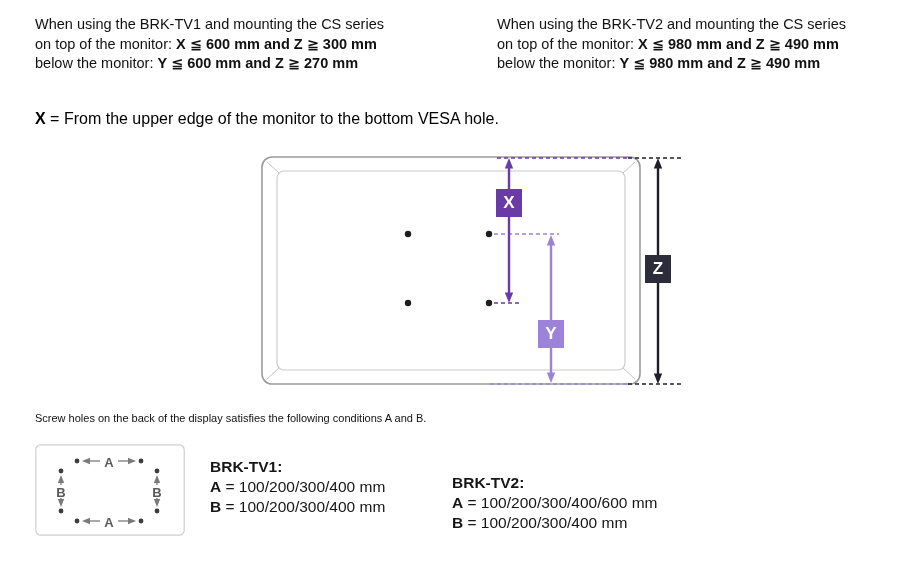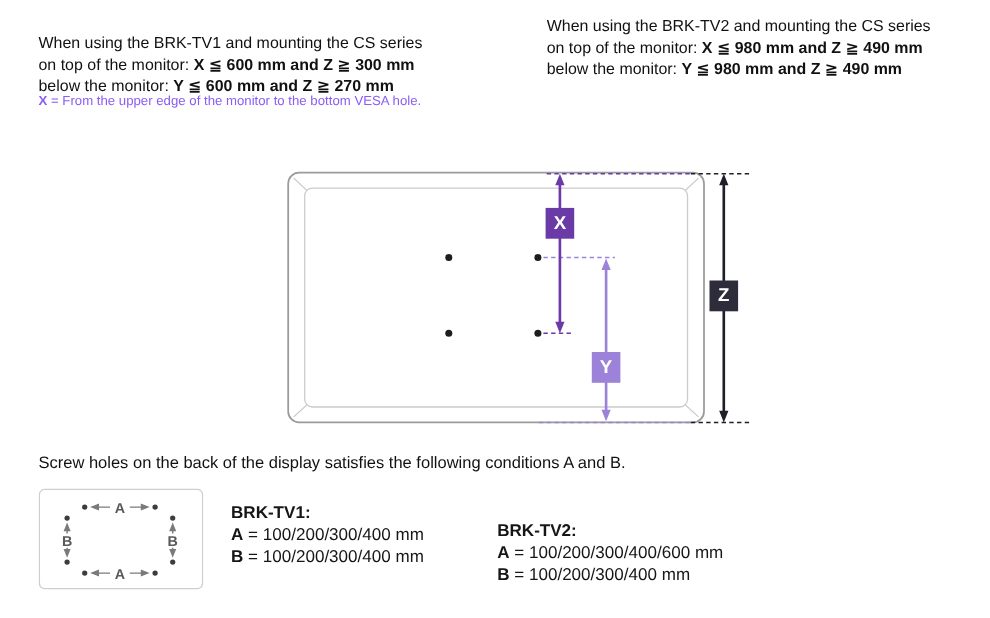--- a/index.html
+++ b/index.html
@@ -8,42 +8,42 @@
     background:#ffffff;
     font-family:"Liberation Sans","DejaVu Sans",sans-serif;
     color:#161616;
     position:relative;
     overflow:hidden;
   }
   .page { position:relative; width:900px; height:562px; background:#ffffff; }
   .abs { position:absolute; }
   .intro { font-size:14.5px; line-height:19.5px; color:#111; }
   .intro strong { font-weight:700; }
-  .defs { font-size:12px; line-height:20px; color:#8b5cf6; }
+  .defs { font-size:16px; line-height:20px; color:#000000;margin-top:28px; }
   .defs strong { font-weight:700; }
-  .heading { font-size:15px; color:#111; }
+  .heading { font-size:11px; color:#111; }
   .spec-title { font-size:15.5px; font-weight:700; line-height:20px; }
   .spec-row { font-size:15.5px; line-height:19.5px; }
   .spec-row strong { font-weight:700; }
   .dim-label {
     position:absolute; width:26px; height:28px;
     color:#ffffff; font-weight:700; font-size:17px;
     text-align:center; line-height:28px;
   }
   svg text {
     font-family:"Liberation Sans","DejaVu Sans",sans-serif;
     font-weight:700; font-size:13px; fill:#5a5a5a;
   }
 </style>
 </head>
 <body>
 
 <div class="page">
 
-  <div class="abs intro" style="left:35px; top:31px; width:450px;">
+  <div class="abs intro" style="left:35px; top:15px; width:450px;">
     <span>When using the BRK-TV1 and mounting the CS series</span><br>
     <span>on top of the monitor: </span><strong>X ≦ 600 mm and Z ≧ 300 mm</strong><br>
     <span>below the monitor: </span><strong>Y ≦ 600 mm and Z ≧ 270 mm</strong>
   </div>
 
   <div class="abs intro" style="left:497px; top:15px; width:400px;">
     <span>When using the BRK-TV2 and mounting the CS series</span><br>
     <span>on top of the monitor: </span><strong>X ≦ 980 mm and Z ≧ 490 mm</strong><br>
     <span>below the monitor: </span><strong>Y ≦ 980 mm and Z ≧ 490 mm</strong>
   </div>

